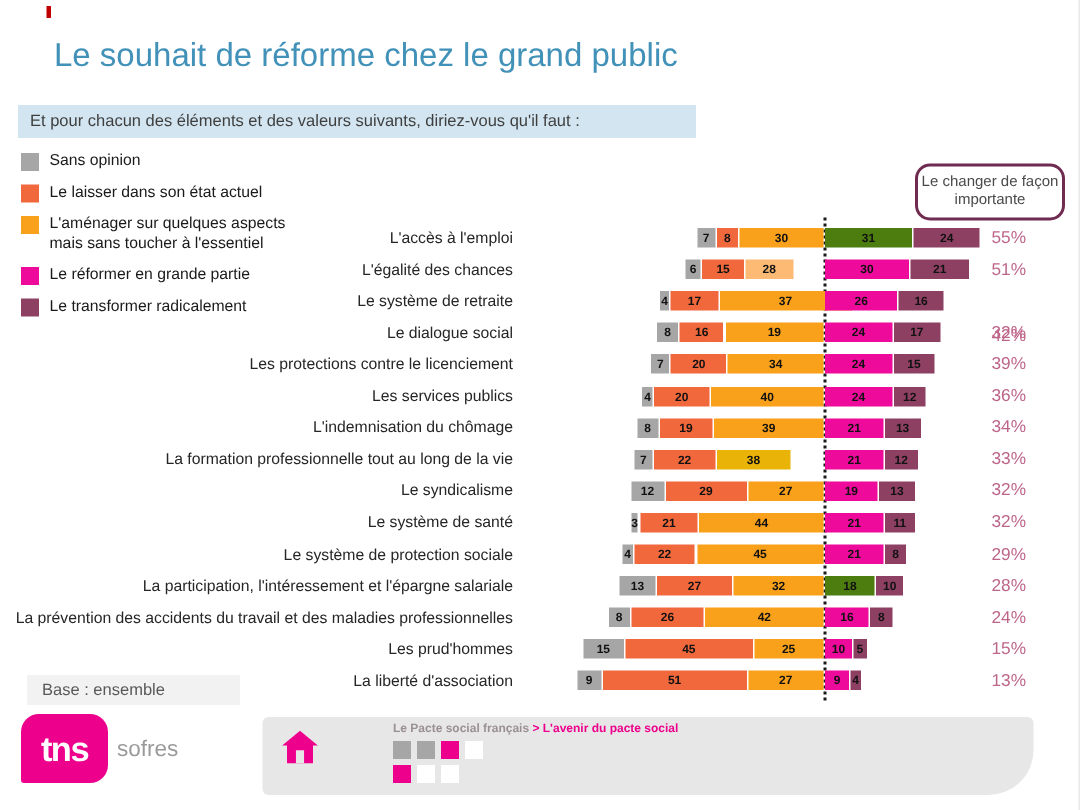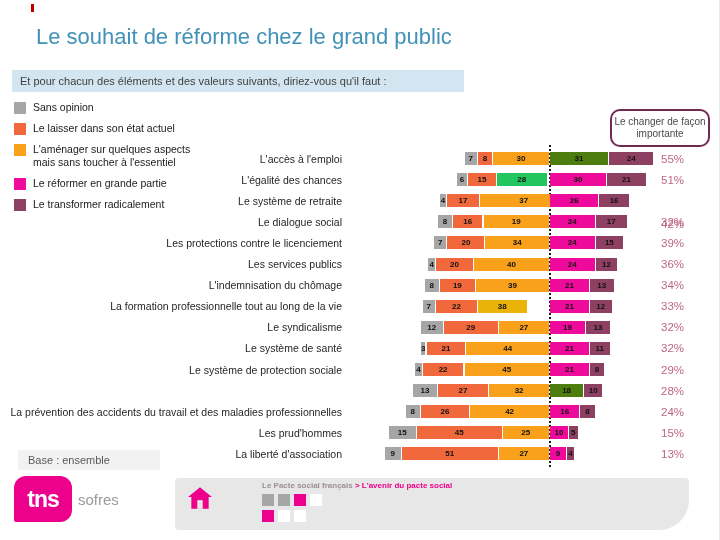--- a/index.html
+++ b/index.html
@@ -82,21 +82,21 @@
   <div class="row-label" style="top: 0px;">L'accès à l'emploi</div>
       <div class="seg" style="left: 464.5px; top: 4.05px; width: 12.3px; height: 13px; background: rgb(166, 166, 166);">7</div>
       <div class="seg" style="left: 477.8px; top: 4.05px; width: 14.2px; height: 13px; background: rgb(240, 104, 60);">8</div>
       <div class="seg" style="left: 493px; top: 4.05px; width: 56px; height: 13px; background: rgb(249, 161, 27);">30</div>
       <div class="seg" style="left: 550px; top: 4.05px; width: 57.9px; height: 13px; background: #4d7c0f;">31</div>
       <div class="seg" style="left: 608.9px; top: 4.05px; width: 44.6px; height: 13px; background: rgb(142, 64, 99);">24</div>
       <div class="row-pct" style="top: 0px;">55%</div>
       <div class="row-label" style="top: 21.1px;">L'égalité des chances</div>
       <div class="seg" style="left: 456.9px; top: 25.15px; width: 10.4px; height: 13px; background: rgb(166, 166, 166);">6</div>
       <div class="seg" style="left: 468.3px; top: 25.15px; width: 27.5px; height: 13px; background: rgb(240, 104, 60);">15</div>
-      <div class="seg" style="left: 496.8px; top: 25.15px; width: 50px; height: 13px; background: #22c55e;">28</div>
+      <div class="seg" style="left: 496.8px; top: 25.15px; width: 32px; height: 13px; background: #fdba74;">28</div>
       <div class="seg" style="left: 550px; top: 25.15px; width: 56px; height: 13px; background: rgb(238, 11, 156);">30</div>
       <div class="seg" style="left: 607px; top: 25.15px; width: 38.9px; height: 13px; background: rgb(142, 64, 99);">21</div>
       <div class="row-pct" style="top: 21.1px;">51%</div>
       <div class="row-label" style="top: 42.2px;">Le système de retraite</div>
       <div class="seg" style="left: 439.8px; top: 46.25px; width: 6.6px; height: 13px; background: rgb(166, 166, 166);">4</div>
       <div class="seg" style="left: 447.4px; top: 46.25px; width: 31.3px; height: 13px; background: rgb(240, 104, 60);">17</div>
       <div class="seg" style="left: 479.7px; top: 46.25px; width: 88px; height: 13px; background: rgb(249, 161, 27);">37</div>
       <div class="seg" style="left: 550px; top: 46.25px; width: 48.4px; height: 13px; background: rgb(238, 11, 156);">26</div>
       <div class="seg" style="left: 599.4px; top: 46.25px; width: 29.4px; height: 13px; background: rgb(142, 64, 99);">16</div>
       <div class="row-pct" style="top: 42.2px; margin-top: 23px;">42%</div>
@@ -149,20 +149,21 @@
       <div class="seg" style="left: 550px; top: 193.95px; width: 38.9px; height: 13px; background: rgb(238, 11, 156);">21</div>
       <div class="seg" style="left: 589.9px; top: 193.95px; width: 19.9px; height: 13px; background: rgb(142, 64, 99);">11</div>
       <div class="row-pct" style="top: 189.9px;">32%</div>
       <div class="row-label" style="top: 211px;">Le système de protection sociale</div>
       <div class="seg" style="left: 415.1px; top: 215.05px; width: 6.6px; height: 13px; background: rgb(166, 166, 166);">4</div>
       <div class="seg" style="left: 422.7px; top: 215.05px; width: 40.8px; height: 13px; background: rgb(240, 104, 60);">22</div>
       <div class="seg" style="left: 464.5px; top: 215.05px; width: 84.5px; height: 13px; background: rgb(249, 161, 27);">45</div>
       <div class="seg" style="left: 550px; top: 215.05px; width: 38.9px; height: 13px; background: rgb(238, 11, 156);">21</div>
       <div class="seg" style="left: 589.9px; top: 215.05px; width: 14.2px; height: 13px; background: rgb(142, 64, 99);">8</div>
       <div class="row-pct" style="top: 211px;">29%</div>
+      <div class="row-label" style="top: 232.1px;">La participation, l'intéressement et l'épargne salariale</div>
       <div class="seg" style="left: 413.2px; top: 236.15px; width: 23.7px; height: 13px; background: rgb(166, 166, 166);">13</div>
       <div class="seg" style="left: 437.9px; top: 236.15px; width: 50.3px; height: 13px; background: rgb(240, 104, 60);">27</div>
       <div class="seg" style="left: 489.2px; top: 236.15px; width: 59.8px; height: 13px; background: rgb(249, 161, 27);">32</div>
       <div class="seg" style="left: 550px; top: 236.15px; width: 33.2px; height: 13px; background: #4d7c0f;">18</div>
       <div class="seg" style="left: 584.2px; top: 236.15px; width: 18px; height: 13px; background: rgb(142, 64, 99);">10</div>
       <div class="row-pct" style="top: 232.1px;">28%</div>
       <div class="row-label" style="top: 253.2px;">La prévention des accidents du travail et des maladies professionnelles</div>
       <div class="seg" style="left: 405.6px; top: 257.25px; width: 14.2px; height: 13px; background: rgb(166, 166, 166);">8</div>
       <div class="seg" style="left: 420.8px; top: 257.25px; width: 48.4px; height: 13px; background: rgb(240, 104, 60);">26</div>
       <div class="seg" style="left: 470.2px; top: 257.25px; width: 78.8px; height: 13px; background: rgb(249, 161, 27);">42</div>

